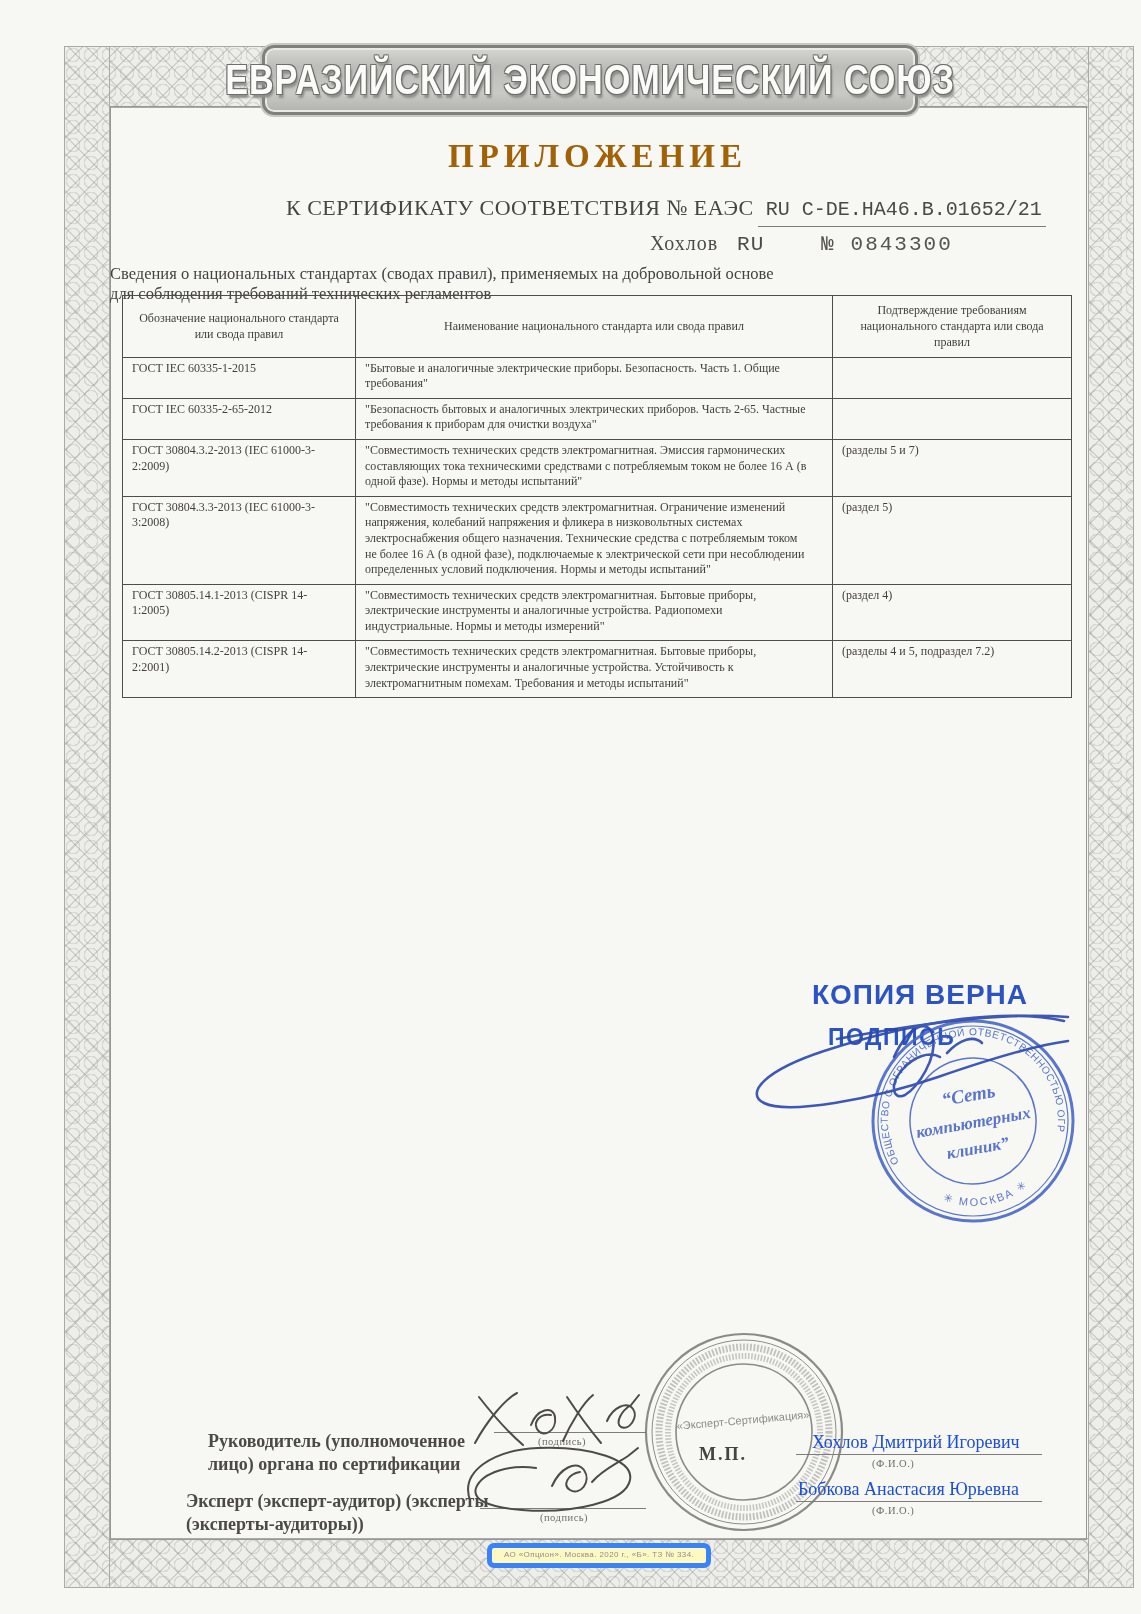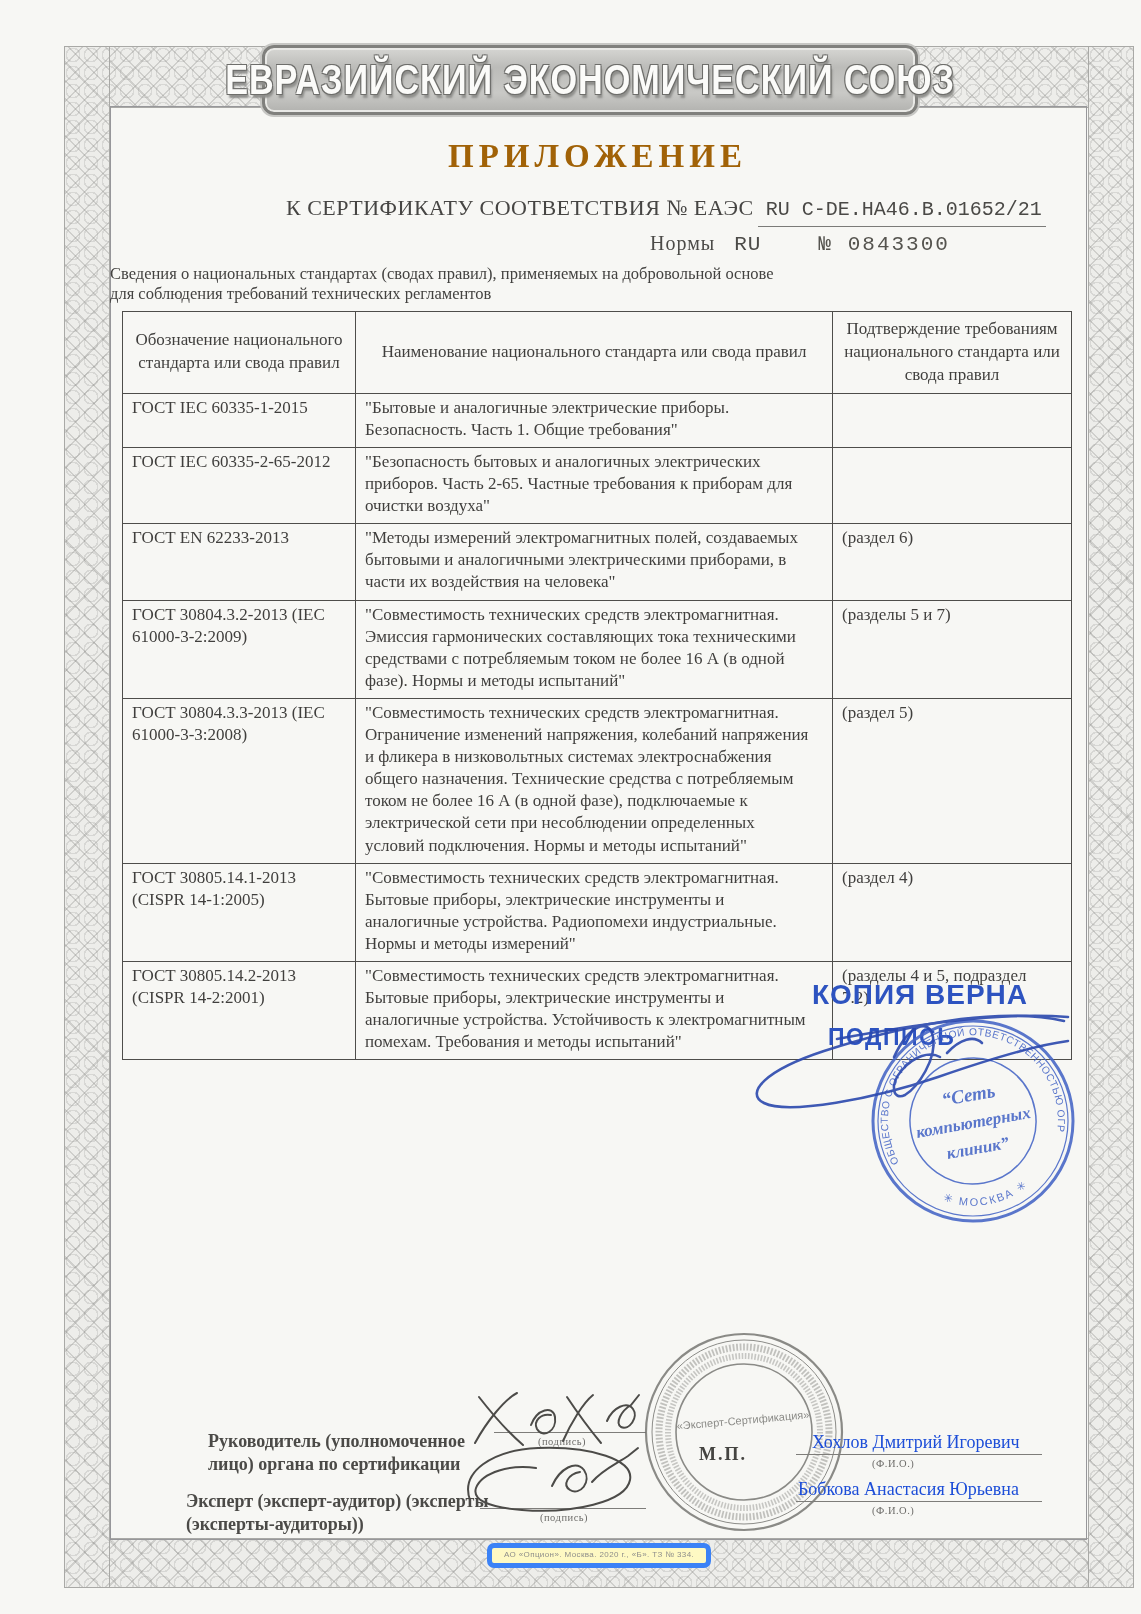--- a/index.html
+++ b/index.html
@@ -32,22 +32,22 @@
   .subtitle-row .lbl{font-size:22px;letter-spacing:.5px;color:#464543;}
   .cert-no{display:inline-block;font-family:"Liberation Mono",monospace;font-size:20px;
       color:#4a4946;border-bottom:1.5px solid #7b7b78;padding:0 4px 5px 8px;letter-spacing:0;}
   .series-row{position:absolute;left:650px;top:232px;white-space:nowrap;font-size:20px;color:#4c4b48;}
   .series-row .ser{letter-spacing:1px;}
   .series-row .ru{font-family:"Liberation Mono",monospace;font-size:21px;margin-left:14px;letter-spacing:1px;}
   .series-row .num{font-family:"Liberation Mono",monospace;font-size:21px;margin-left:52px;letter-spacing:2px;color:#55544f;}
   .intro{position:absolute;left:110px;top:264px;width:975px;text-align:left;
       font-size:16.5px;line-height:1.23;color:#434240;}
   
-  table.std{position:absolute;left:122px;top:311px;width:949px;border-collapse:collapse;
-      table-layout:fixed;font-size:17px;line-height:1.3;color:#403f3d;}
+  table.std{position:absolute;left:122px;top:295px;width:949px;border-collapse:collapse;
+      table-layout:fixed;font-size:12px;line-height:1.3;color:#403f3d;}
   table.std th,table.std td{border:1.6px solid #4e4d4a;padding:3px 22px 6px 9px;vertical-align:top;
       font-weight:normal;word-wrap:break-word;}
   table.std th{text-align:center;vertical-align:middle;padding:6px 10px;line-height:1.35;}
   
   .copy-verna{position:absolute;left:812px;top:979px;font-family:"Liberation Sans",sans-serif;
       font-weight:bold;font-size:28px;letter-spacing:1px;color:#2d53c0;}
   .podpis{position:absolute;left:828px;top:1024px;font-family:"Liberation Sans",sans-serif;
       font-weight:bold;font-size:23px;letter-spacing:1.5px;color:#2d53c0;}
   .bluestamp{position:absolute;left:866px;top:1014px;width:214px;height:214px;
       transform:rotate(-10deg);opacity:.88;}
@@ -80,21 +80,21 @@
   <div class="banner">
     <span>ЕВРАЗИЙСКИЙ ЭКОНОМИЧЕСКИЙ СОЮЗ</span>
   </div>
 
   <div class="doc-title">ПРИЛОЖЕНИЕ</div>
   <div class="subtitle-row">
     <span class="lbl">К СЕРТИФИКАТУ СООТВЕТСТВИЯ № ЕАЭС</span>
     <span class="cert-no">RU C-DE.HA46.B.01652/21</span>
   </div>
   <div class="series-row">
-    <span class="ser">Нормы</span>
+    <span class="ser">Хохлов</span>
     <span class="ru">RU</span>
     <span class="num"><span>№</span> <span>0843300</span></span>
   </div>
   <div class="intro">
     <div>Сведения о национальных стандартах (сводах правил), применяемых на добровольной основе</div>
     <div>для соблюдения требований технических регламентов</div>
   </div>
 
   <table class="std">
     <colgroup>
@@ -110,25 +110,20 @@
     </tr>
     <tr>
       <td>ГОСТ IEC 60335-1-2015</td>
       <td>"Бытовые и аналогичные электрические приборы. Безопасность. Часть 1. Общие требования"</td>
       <td></td>
     </tr>
     <tr>
       <td>ГОСТ IEC 60335-2-65-2012</td>
       <td>"Безопасность бытовых и аналогичных электрических приборов. Часть 2-65. Частные требования к приборам для очистки воздуха"</td>
       <td></td>
-    </tr>
-    <tr>
-      <td>ГОСТ EN 62233-2013</td>
-      <td>"Методы измерений электромагнитных полей, создаваемых бытовыми и аналогичными электрическими приборами, в части их воздействия на человека"</td>
-      <td>(раздел 6)</td>
     </tr>
     <tr>
       <td>ГОСТ 30804.3.2-2013 (IEC 61000-3-2:2009)</td>
       <td>"Совместимость технических средств электромагнитная. Эмиссия гармонических составляющих тока техническими средствами с потребляемым током не более 16 А (в одной фазе). Нормы и методы испытаний"</td>
       <td>(разделы 5 и 7)</td>
     </tr>
     <tr>
       <td>ГОСТ 30804.3.3-2013 (IEC 61000-3-3:2008)</td>
       <td>"Совместимость технических средств электромагнитная. Ограничение изменений напряжения, колебаний напряжения и фликера в низковольтных системах электроснабжения общего назначения. Технические средства с потребляемым током не более 16 А (в одной фазе), подключаемые к электрической сети при несоблюдении определенных условий подключения. Нормы и методы испытаний"</td>
       <td>(раздел 5)</td>

